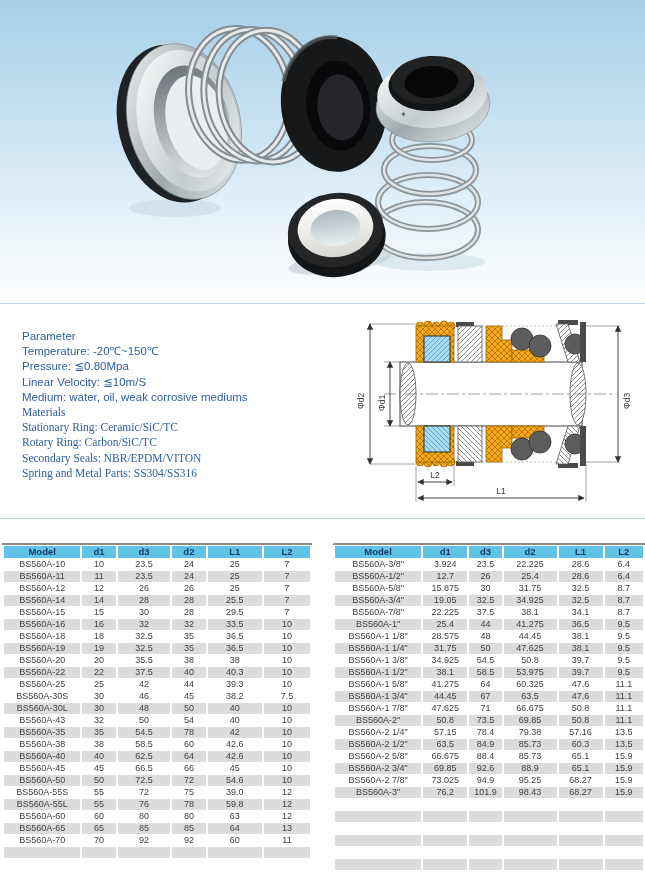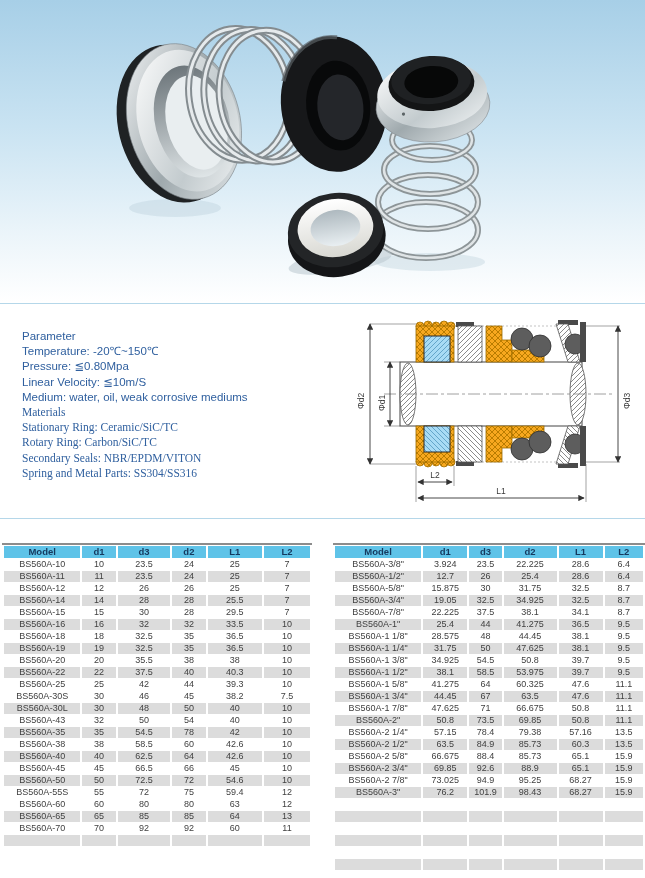--- a/index.html
+++ b/index.html
@@ -403,21 +403,29 @@
               <td>72.5</td>
               <td>72</td>
               <td>54.6</td>
               <td>10</td>
             </tr>
             <tr class="odd">
               <td>BS560A-55S</td>
               <td>55</td>
               <td>72</td>
               <td>75</td>
-              <td>59.4</td>
+              <td>39.0</td>
+              <td>12</td>
+            </tr>
+            <tr class="even">
+              <td>BS560A-55L</td>
+              <td>55</td>
+              <td>76</td>
+              <td>78</td>
+              <td>59.8</td>
               <td>12</td>
             </tr>
             <tr class="odd">
               <td>BS560A-60</td>
               <td>60</td>
               <td>80</td>
               <td>80</td>
               <td>63</td>
               <td>12</td>
             </tr>

